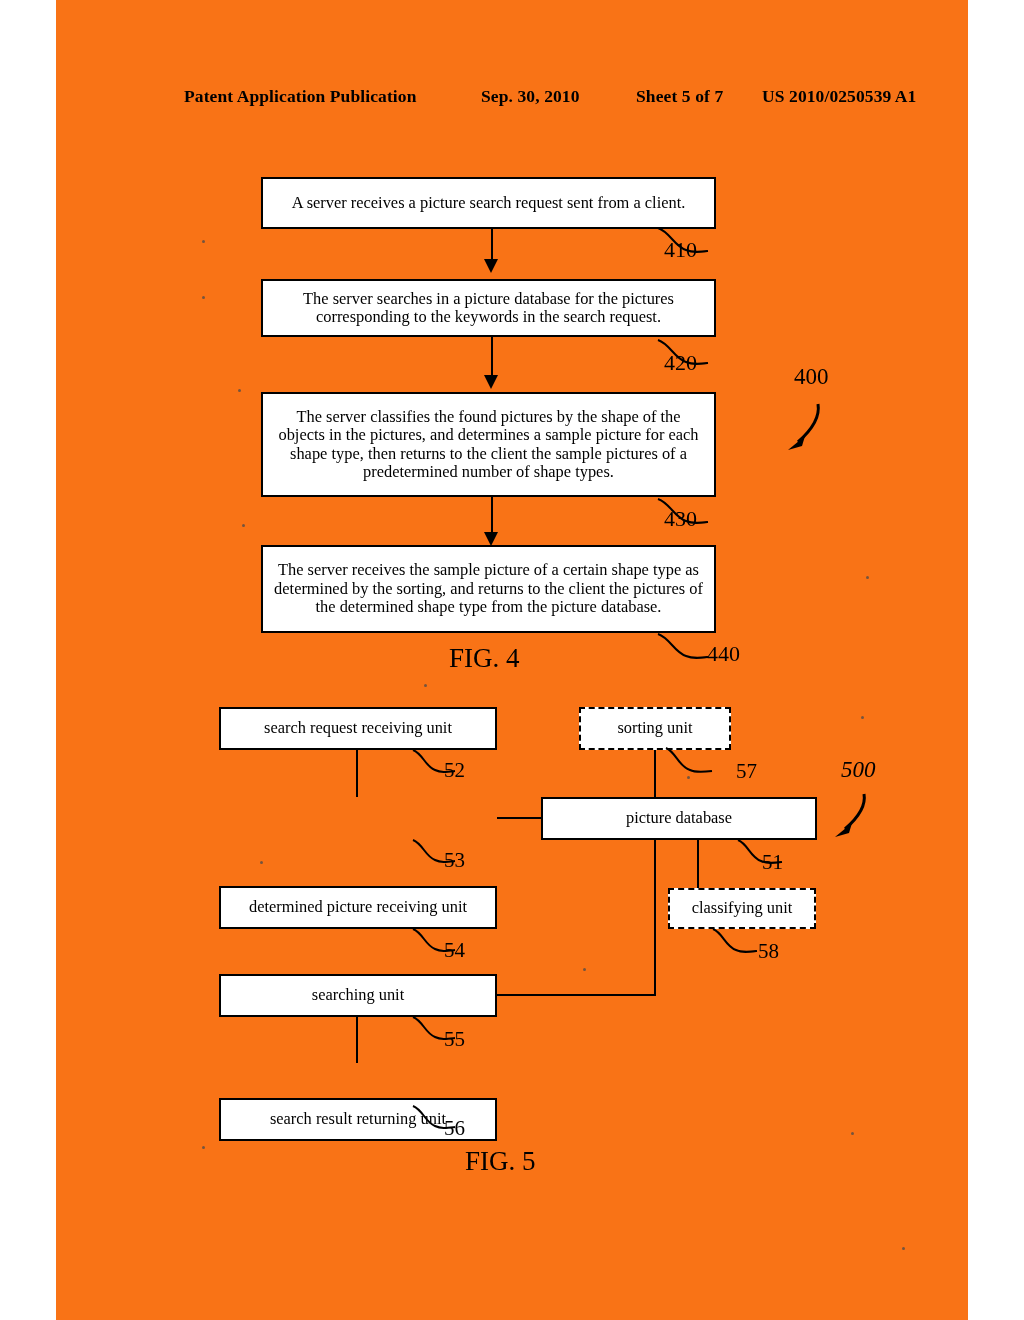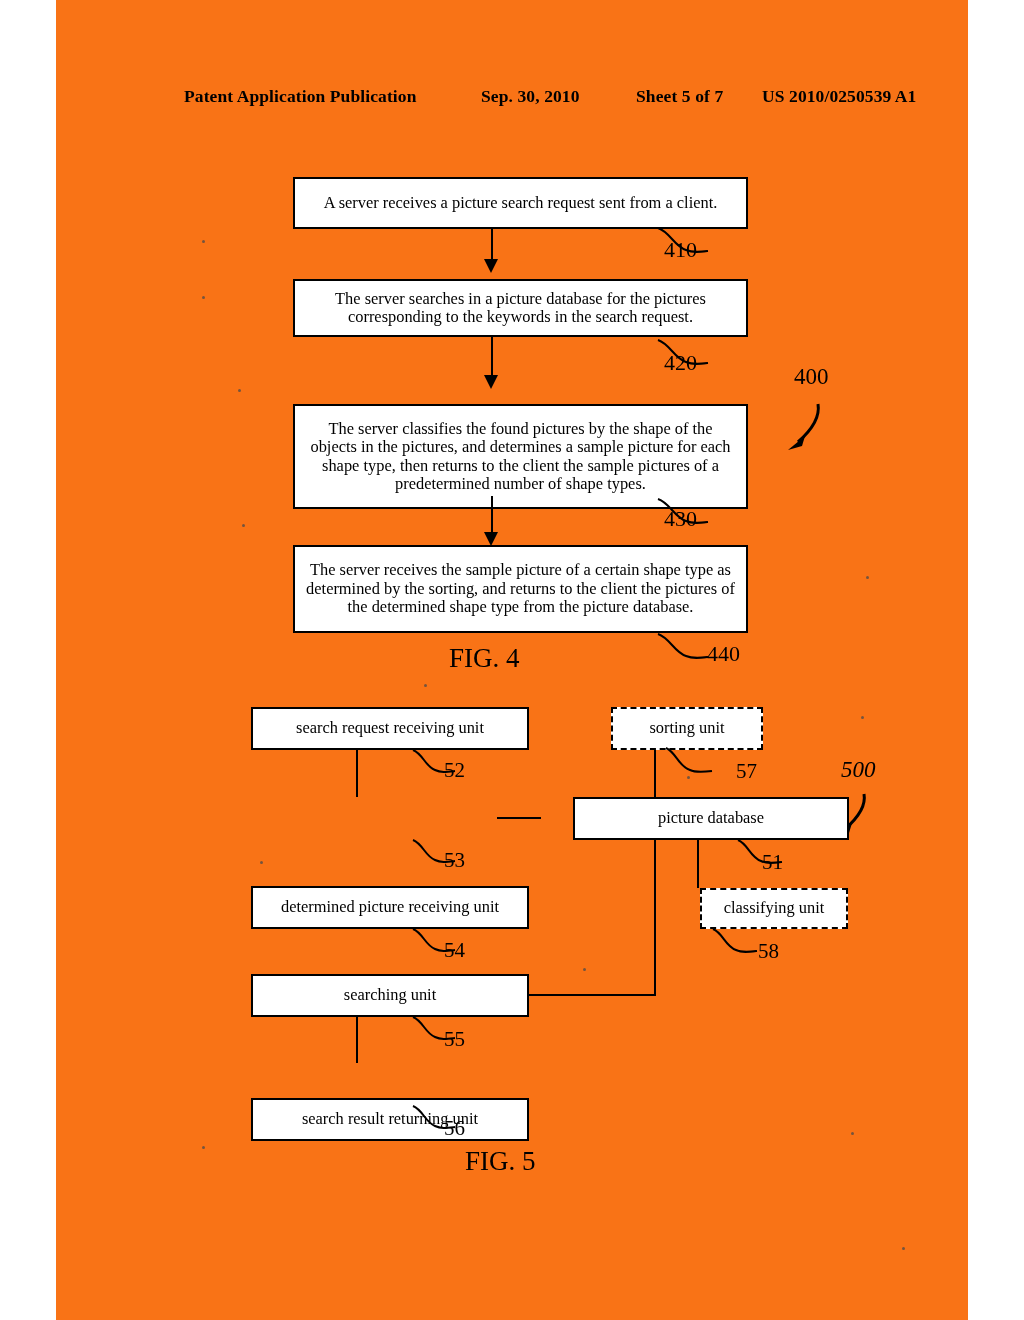--- a/index.html
+++ b/index.html
@@ -44,21 +44,20 @@
     box-sizing: border-box;
     border: 2px solid #000;
     background: #fff;
     display: flex;
     align-items: center;
     justify-content: center;
     text-align: center;
     font-size: 16.4px;
     line-height: 1.12;
     padding: 4px 10px;
-    margin-left: 32px;
   }
   .box.dashed {
     border: 2px dashed #000;
   }
   .box .box-text {
     display: block;
     width: 100%;
   }
 
   
@@ -147,21 +146,21 @@
   </div>
   <div class="vline" style="left:435px; top:337px; height:46px;"></div>
   <div class="arrowhead" style="left:428px; top:375px;"></div>
   <div class="leader" style="left:600px; top:338px;">
     <svg width="60" height="34" viewBox="0 0 60 34">
       <path d="M 2 2 C 14 6, 18 20, 30 24 C 37 27, 44 26, 52 25" fill="none" stroke="#000" stroke-width="2"></path>
     </svg>
   </div>
   <span class="refnum" style="left:608px; top:352px;">420</span>
 
-  <div class="box" style="left:205px; top:404px; width:455px; height:105px;">
+  <div class="box" style="left:205px; top:392px; width:455px; height:105px;">
     <span class="box-text">The server classifies the found pictures by the shape of the objects in the pictures, and determines a sample picture for each shape type, then returns to the client the sample pictures of a predetermined number of shape types.</span>
   </div>
   <div class="vline" style="left:435px; top:496px; height:44px;"></div>
   <div class="arrowhead" style="left:428px; top:532px;"></div>
   <div class="leader" style="left:600px; top:497px;">
     <svg width="60" height="34" viewBox="0 0 60 34">
       <path d="M 2 2 C 14 6, 18 20, 30 24 C 37 27, 44 26, 52 25" fill="none" stroke="#000" stroke-width="2"></path>
     </svg>
   </div>
   <span class="refnum" style="left:608px; top:508px;">430</span>

